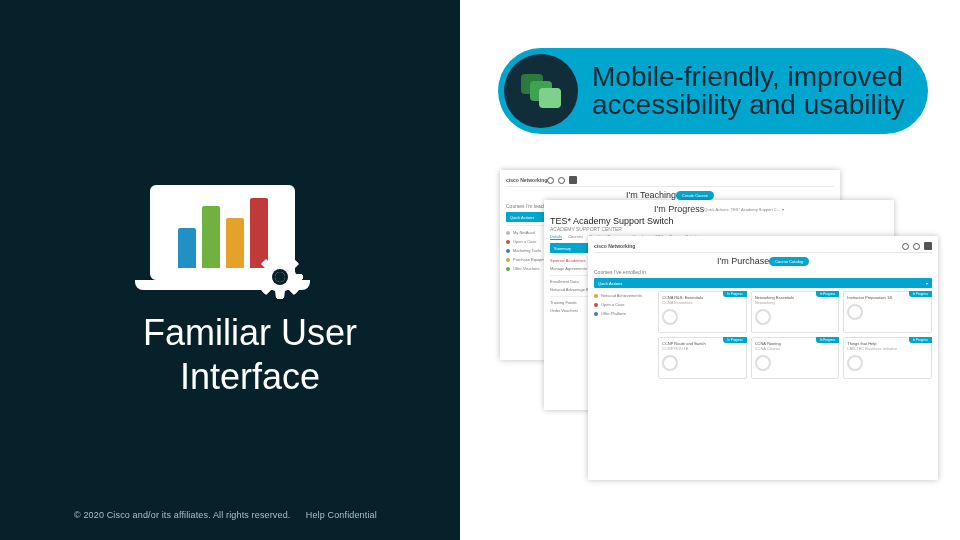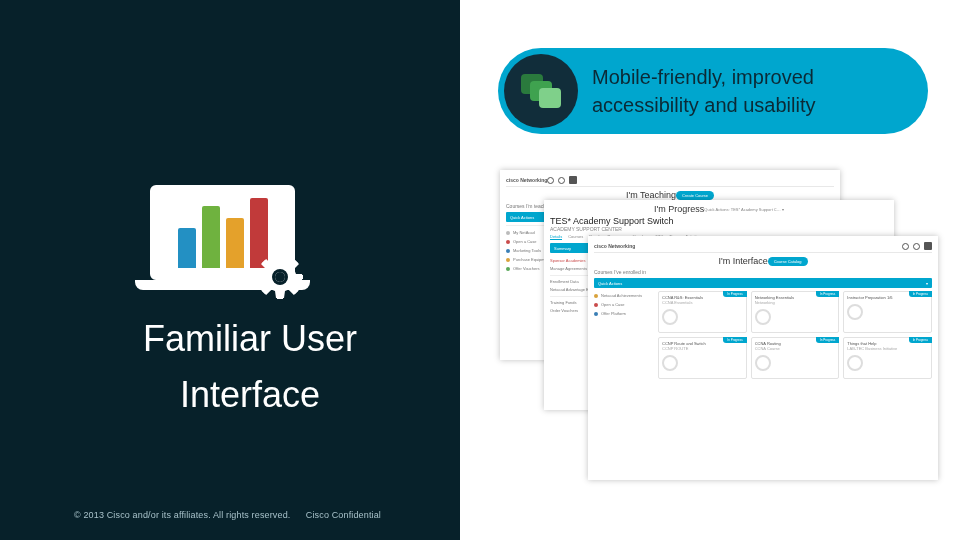--- a/index.html
+++ b/index.html
@@ -25,21 +25,21 @@
     height: 540px;
     background: #07212a;
   }
   .headline {
     position: absolute;
     left: 100px;
     top: 311px;
     width: 300px;
     color: #fff;
     font-size: 36px;
-    line-height: 56px;
+    line-height: 44px;
     font-weight: 300;
     text-align: center;
   }
   
   .laptop-wrap {
     position: absolute;
     left: 150px;
     top: 185px;
   }
   .laptop-screen {
@@ -106,21 +106,21 @@
     justify-content: center;
     flex-shrink: 0;
   }
   .pill .circle .chips { position: relative; width: 40px; height: 34px; }
   .chip { position: absolute; width: 22px; height: 20px; border-radius: 4px; }
   .chip.c1 { left: 0; top: 0; background: #2a7a3d; }
   .chip.c2 { left: 9px; top: 7px; background: #3fa24f; }
   .chip.c3 { left: 18px; top: 14px; background: #7fd08a; }
   .pill .text {
     color: #0b2a36;
-    font-size: 20px;
+    font-size: 28px;
     line-height: 28px;
     font-weight: 300;
     margin-left: 14px;
     width: 320px;
   }
   
   .shots {
     position: absolute;
     left: 500px;
     top: 170px;
@@ -338,21 +338,21 @@
     <div class="shot s3">
       <div class="topbar">
         <span class="logo">cisco Networking</span>
         <div class="right">
           <span class="globe"></span>
           <span class="cog"></span>
           <span class="avatar"></span>
         </div>
       </div>
       <div class="hdr-row">
-        <span class="section-title">I'm Interface</span>
+        <span class="section-title">I'm Purchase</span>
         <span class="btn-pill">Course Catalog</span>
       </div>
       <div style="font-size:5px;color:#777;margin:3px 0">Courses I've enrolled in</div>
       <div class="teal-bar">
         <span>Quick Actions</span>
         <span>▾</span>
       </div>
       <div style="display:flex; gap:6px;">
         <div style="width:58px" class="side-list">
           <div class="row">
@@ -407,18 +407,18 @@
               <span class="donut"></span>
             </div>
           </div>
         </div>
       </div>
     </div>
 
   </div>
 
   <div class="footer">
-    <span>© 2013  Cisco and/or its affiliates. All rights reserved.</span>
+    <span>© 2020  Cisco and/or its affiliates. All rights reserved.</span>
     <span class="sep"></span>
-    <span>Cisco Confidential</span>
+    <span>Help Confidential</span>
   </div>
 
 </div>
 
 </body></html>

